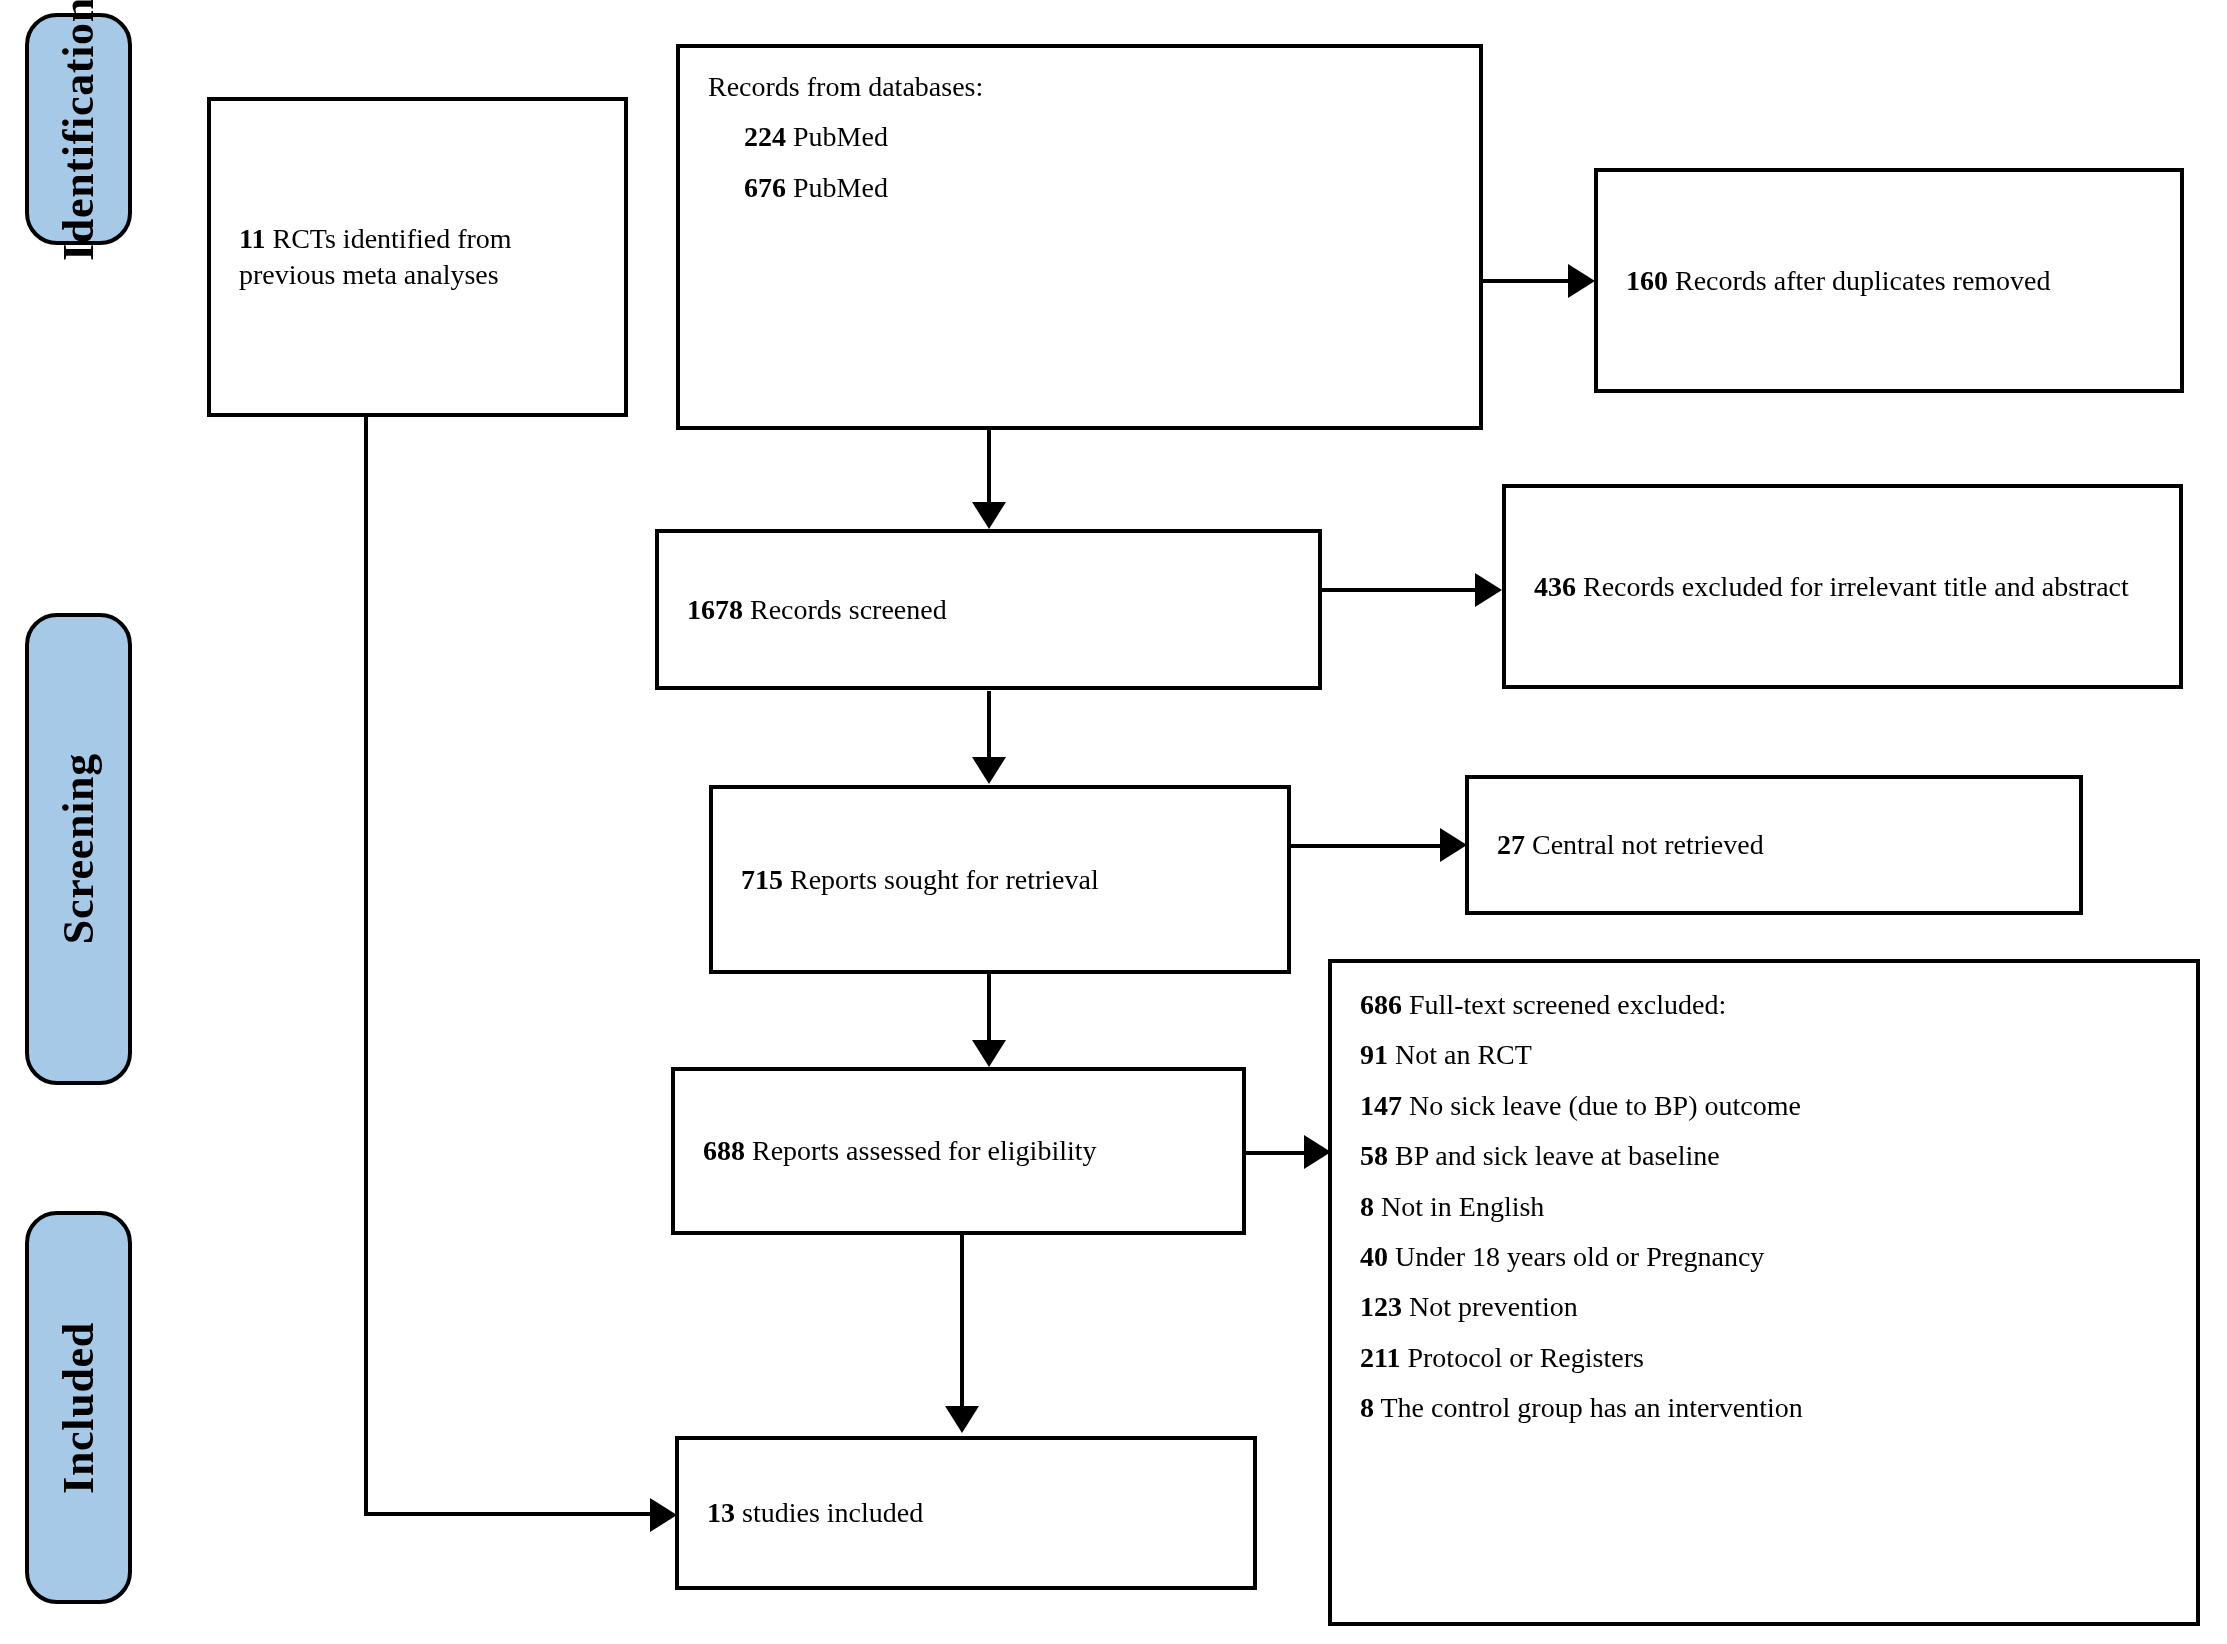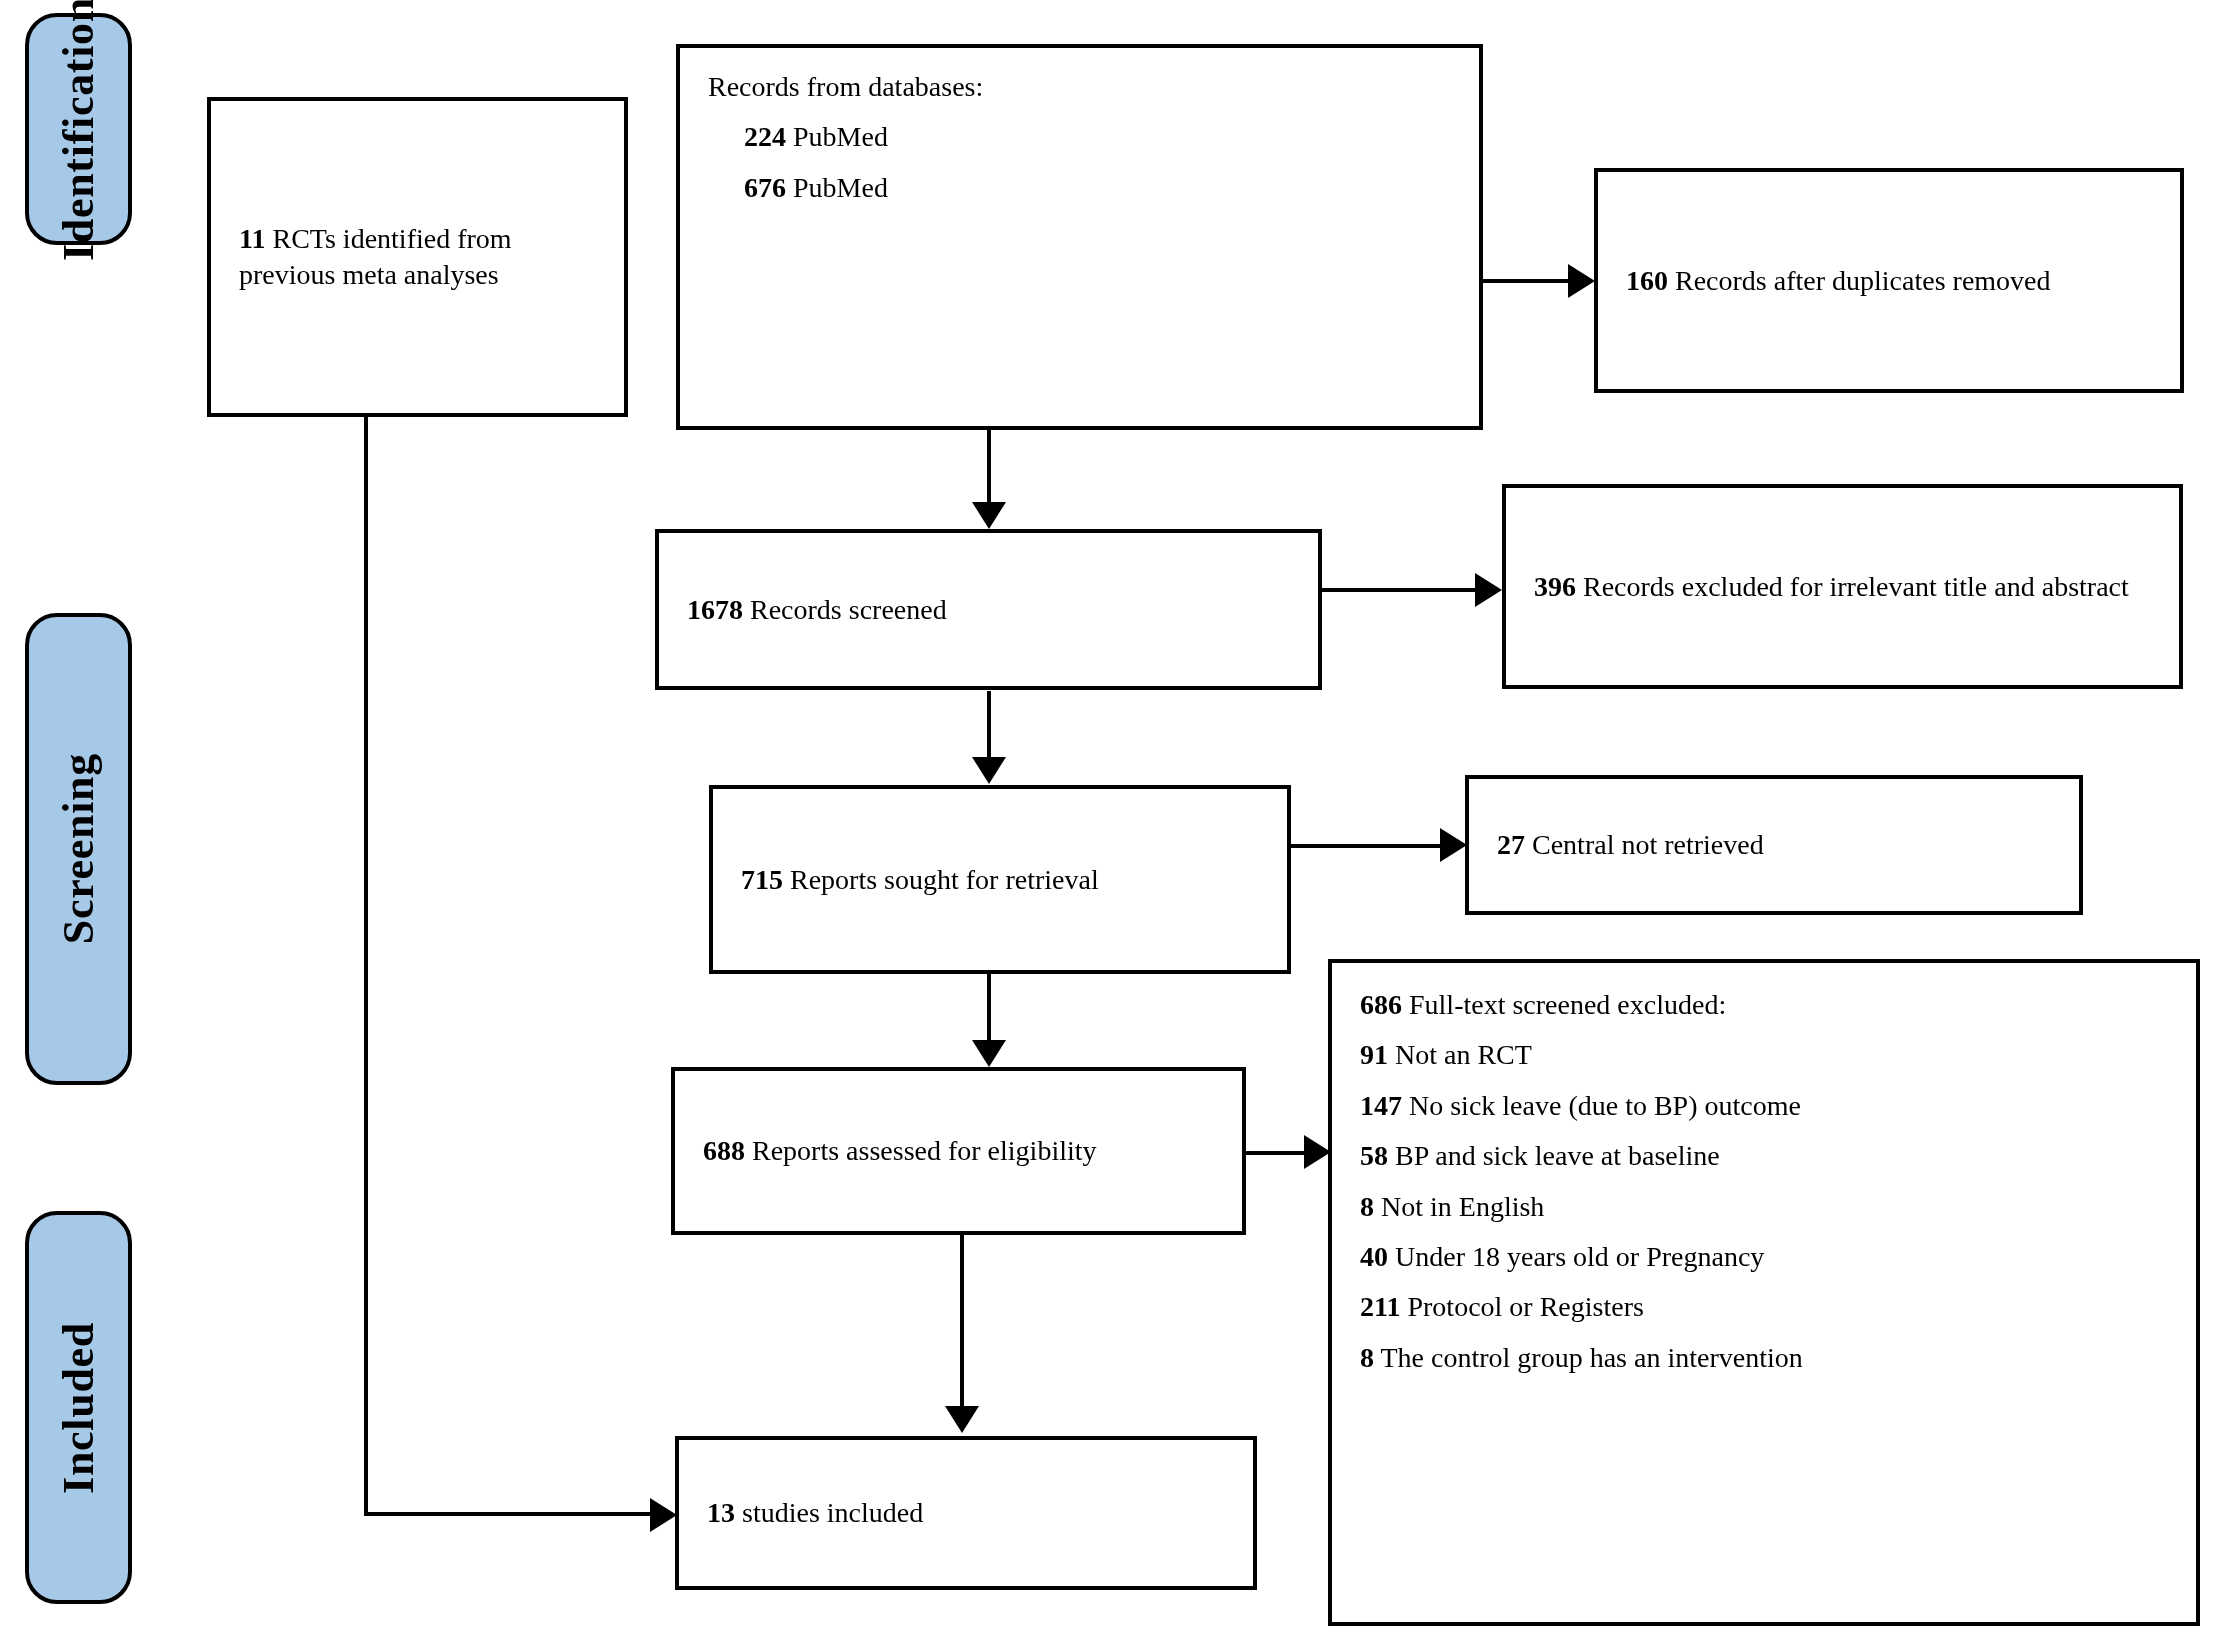--- a/index.html
+++ b/index.html
@@ -128,21 +128,21 @@
   </div>
 
   <div class="node" style="left:655px; top:529px; width:667px; height:161px;">
     <div class="txt mid">
       <b>1678</b><span> Records screened</span>
     </div>
   </div>
 
   <div class="node" style="left:1502px; top:484px; width:681px; height:205px;">
     <div class="txt mid">
-      <b>396</b><span> Records excluded for irrelevant title and abstract</span>
+      <b>436</b><span> Records excluded for irrelevant title and abstract</span>
     </div>
   </div>
 
   <div class="node" style="left:709px; top:785px; width:582px; height:189px;">
     <div class="txt mid">
       <b>715</b><span> Reports sought for retrieval</span>
     </div>
   </div>
 
   <div class="node" style="left:1465px; top:775px; width:618px; height:140px;">
@@ -169,20 +169,23 @@
         <b>147</b><span> No sick leave (due to BP) outcome</span>
       </div>
       <div class="list-line">
         <b>58</b><span> BP and sick leave at baseline</span>
       </div>
       <div class="list-line">
         <b>8</b><span> Not in English</span>
       </div>
       <div class="list-line">
         <b>40</b><span> Under 18 years old or Pregnancy</span>
+      </div>
+      <div class="list-line">
+        <b>123</b><span> Not prevention</span>
       </div>
       <div class="list-line">
         <b>211</b><span> Protocol or Registers</span>
       </div>
       <div class="list-line">
         <b>8</b><span> The control group has an intervention</span>
       </div>
     </div>
   </div>
 

